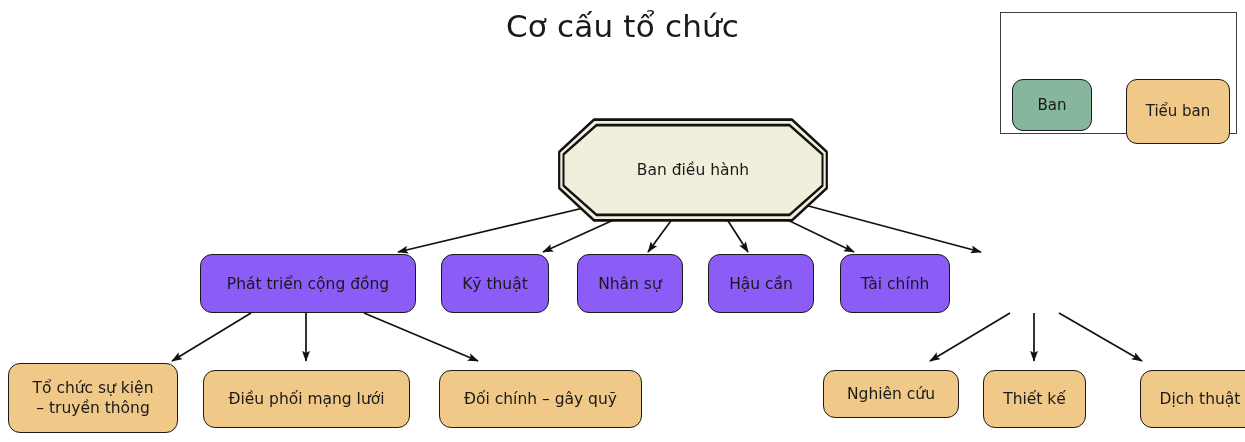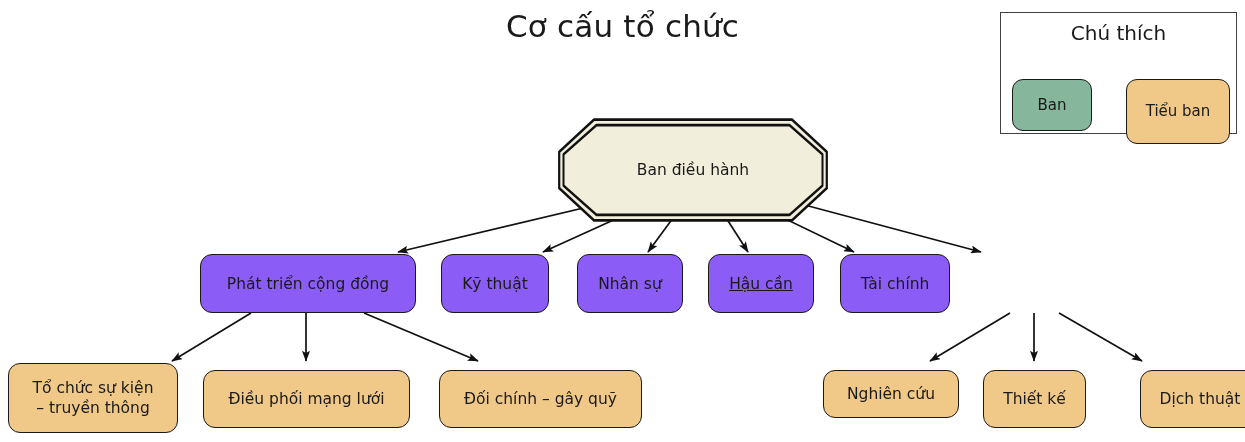--- a/index.html
+++ b/index.html
@@ -172,21 +172,21 @@
   </div>
 
   <div class="node node-committee" style="left:441px; top:254px; width:108px; height:59px;">
     <span>Kỹ thuật</span>
   </div>
 
   <div class="node node-committee" style="left:577px; top:254px; width:106px; height:59px;">
     <span>Nhân sự</span>
   </div>
 
-  <div class="node node-committee" style="left:708px; top:254px; width:106px; height:59px;text-decoration:underline;">
+  <div class="node node-committee" style="left:708px; top:254px; width:106px; height:59px;">
     <span>Hậu cần</span>
   </div>
 
   <div class="node node-committee" style="left:840px; top:254px; width:110px; height:59px;">
     <span>Tài chính</span>
   </div>
 
 
   <div class="node node-subcommittee" style="left:8px; top:363px; width:170px; height:70px; flex-direction:column;">
     <span>Tổ chức sự kiện</span>
@@ -207,21 +207,20 @@
 
   <div class="node node-subcommittee" style="left:983px; top:370px; width:103px; height:58px;">
     <span>Thiết kế</span>
   </div>
 
   <div class="node node-subcommittee" style="left:1140px; top:370px; width:120px; height:58px;">
     <span>Dịch thuật</span>
   </div>
 
   <div class="legend-box" style="left:1000px; top:12px; width:237px; height:122px;">
-    <div class="legend-title">Chú thích</div>
     <div class="legend-swatch committee" style="left:11px; top:66px; width:80px; height:52px; position:absolute;">
       <span>Ban</span>
     </div>
     <div class="legend-swatch subcommittee" style="left:125px; top:66px; width:104px; height:65px; position:absolute;">
       <span>Tiểu ban</span>
     </div>
   </div>
 
 </div>
 

